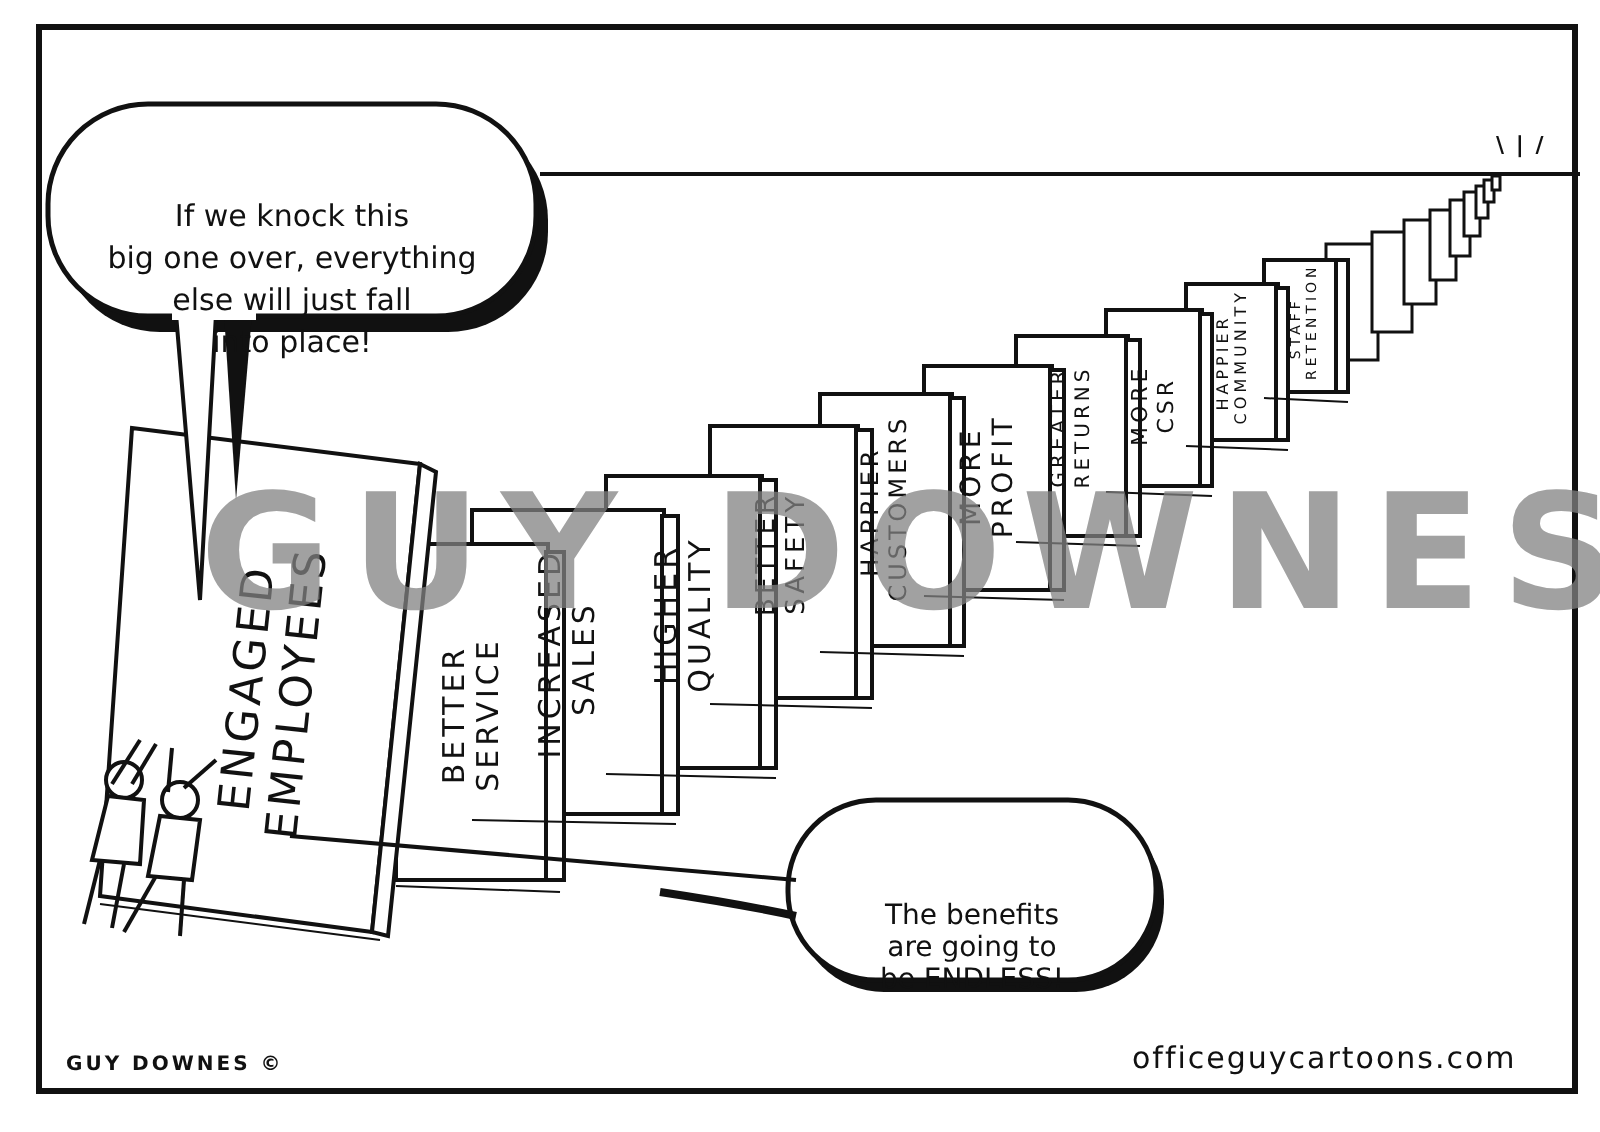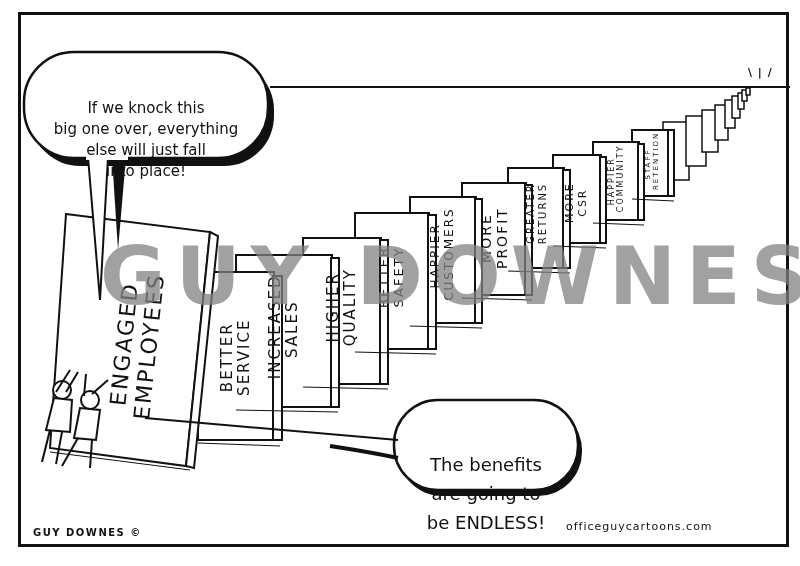--- a/index.html
+++ b/index.html
@@ -5,21 +5,21 @@
   html, body { margin:0; padding:0; background:#fff; }
   body { width:800px; height:566px; position:relative; overflow:hidden; font-family:"DejaVu Sans", sans-serif; color:#111; }
   .frame { position:absolute; left:18px; top:12px; width:771px; height:535px; border:3px solid #111; box-sizing:border-box; background:#fff; }
   .horizon { position:absolute; left:270px; top:86px; width:520px; height:0; border-top:2px solid #111; }
   .sparkle { position:absolute; left:748px; top:66px; font-size:11px; font-weight:bold; letter-spacing:1px; }
   svg.scene { position:absolute; left:0; top:0; }
   .domino-label { position:absolute; transform-origin:center center; transform:rotate(-90deg); text-align:center; white-space:pre-line; font-family:"DejaVu Sans", sans-serif; letter-spacing:2px; color:#111; line-height:1.15; }
   .watermark { position:absolute; left:100px; top:230px; font-family:"DejaVu Sans", sans-serif; font-weight:bold; font-size:80px; letter-spacing:10px; color:rgba(130,130,130,0.75); white-space:nowrap; pointer-events:none; }
   .bubble-text { position:absolute; text-align:center; font-family:"DejaVu Sans", sans-serif; color:#111; white-space:pre-line;margin-top:36px; }
   .credit-left { position:absolute; left:33px; top:527px; font-size:10px; font-weight:bold; letter-spacing:1.5px; }
-  .credit-right { position:absolute; left:566px; top:520px; font-size:11px; letter-spacing:1px; }
+  .credit-right { position:absolute; left:566px; top:520px; font-size:15px; letter-spacing:1px; }
 </style>
 </head>
 <body>
 
 <div class="frame"></div>
 <div class="horizon"></div>
 <div class="sparkle">\ | /</div>
 
 <svg class="scene" width="800" height="566" viewBox="0 0 800 566">
 
@@ -137,18 +137,18 @@
 COMMUNITY</div>
 <div class="domino-label" style="left:626px; top:156px; width:52px; font-size:7px;">STAFF
 RETENTION</div>
 
 <div class="watermark">GUY DOWNES ©</div>
 
 <div class="bubble-text" style="left:30px; top:62px; width:232px; font-size:15px; line-height:21px;">If we knock this
 big one over, everything
 else will just fall
 into place!</div>
-<div class="bubble-text" style="left:400px; top:414px; width:172px; font-size:18px; line-height:29px;">The benefits
+<div class="bubble-text" style="left:400px; top:414px; width:172px; font-size:14px; line-height:16px;">The benefits
 are going to
 be ENDLESS!</div>
 
 <div class="credit-left">GUY DOWNES ©</div>
 <div class="credit-right">officeguycartoons.com</div>
 
 </body></html>

